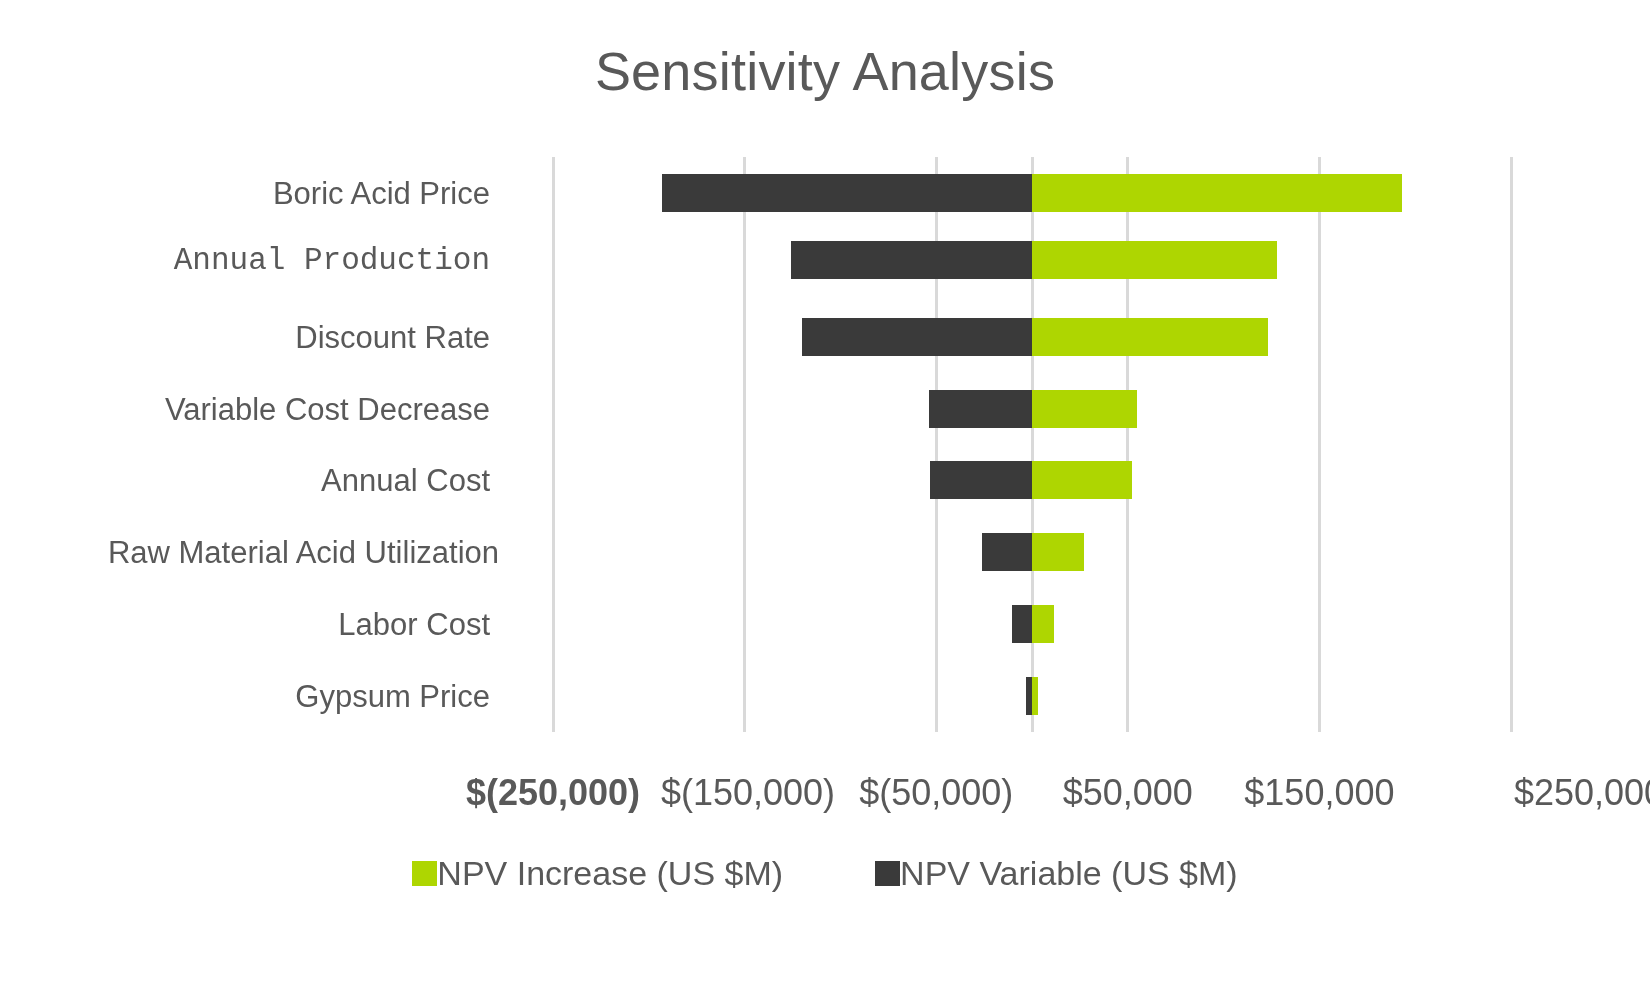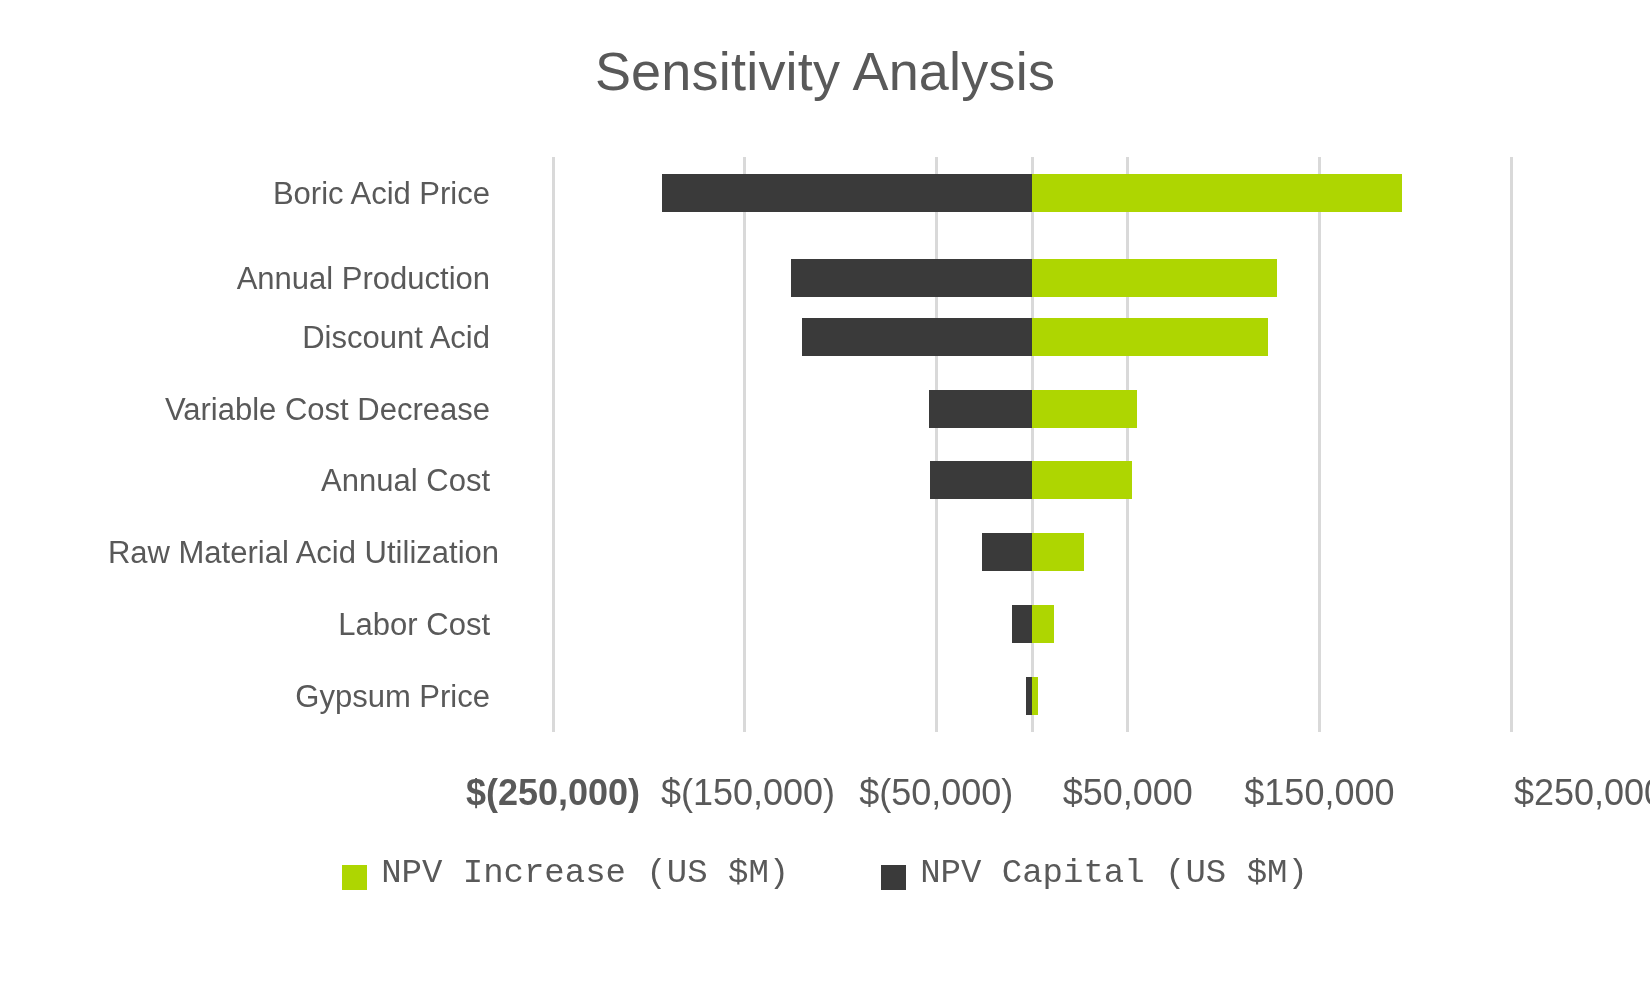--- a/index.html
+++ b/index.html
@@ -115,23 +115,21 @@
     left: 0;
     top: 856px;
     width: 1650px;
     display: flex;
     justify-content: center;
     align-items: center;
     gap: 92px;
   }
   .legend-item {
     display: flex;
-    align-items: flex-end;
-    gap: 14px;
-    font-family: Liberation Mono, monospace;
+    align-items: center;
   }
   .legend-swatch {
     width: 25px;
     height: 25px;
     flex: 0 0 auto;
   }
   .legend-swatch.increase { background: #aed601; }
   .legend-swatch.decrease { background: #3a3a3a; }
   .legend-text {
     font-size: 34px;
@@ -156,27 +154,27 @@
       <div class="gridline" style="left: 956.5px;"></div>
       <div class="gridline zero" style="left: 477.5px;"></div>
     </div>
 
   <div id="rows-layer">
       <div class="bar-row" style="top: 0px; height: 71.875px;">
         <div class="cat-label">Boric Acid Price</div>
         <div class="bar neg" style="left: 662.212px; width: 369.788px; background: rgb(58, 58, 58);"></div>
         <div class="bar pos" style="left: 1032px; width: 369.788px; background: rgb(174, 214, 1);"></div>
       </div>
-      <div class="bar-row" style="top: 85px; height: 71.875px;">
+      <div class="bar-row" style="top: 67px; height: 71.875px; font-family: Liberation Mono, monospace;">
         <div class="cat-label">Annual Production</div>
         <div class="bar neg" style="left: 790.584px; width: 241.416px; background: rgb(58, 58, 58);"></div>
         <div class="bar pos" style="left: 1032px; width: 245.248px; background: rgb(174, 214, 1);"></div>
       </div>
       <div class="bar-row" style="top: 143.75px; height: 71.875px;">
-        <div class="cat-label">Discount Acid</div>
+        <div class="cat-label">Discount Rate</div>
         <div class="bar neg" style="left: 802.08px; width: 229.92px; background: rgb(58, 58, 58);"></div>
         <div class="bar pos" style="left: 1032px; width: 235.668px; background: rgb(174, 214, 1);"></div>
       </div>
       <div class="bar-row" style="top: 215.625px; height: 71.875px;">
         <div class="cat-label">Variable Cost Decrease</div>
         <div class="bar neg" style="left: 928.536px; width: 103.464px; background: rgb(58, 58, 58);"></div>
         <div class="bar pos" style="left: 1032px; width: 105.38px; background: rgb(174, 214, 1);"></div>
       </div>
       <div class="bar-row" style="top: 287.5px; height: 71.875px;">
         <div class="cat-label">Annual Cost</div>
@@ -209,17 +207,17 @@
       <div class="tick-label" style="left: 1589px;">$250,000</div>
     </div>
 
   <div id="legend">
       <div class="legend-item">
         <span class="legend-swatch increase" style="background: rgb(174, 214, 1);"></span>
         <span class="legend-text">NPV Increase (US $M)</span>
       </div>
       <div class="legend-item">
         <span class="legend-swatch decrease" style="background: rgb(58, 58, 58);"></span>
-        <span class="legend-text">NPV Capital (US $M)</span>
+        <span class="legend-text">NPV Variable (US $M)</span>
       </div>
     </div>
 
 </div>
 
 </body></html>

